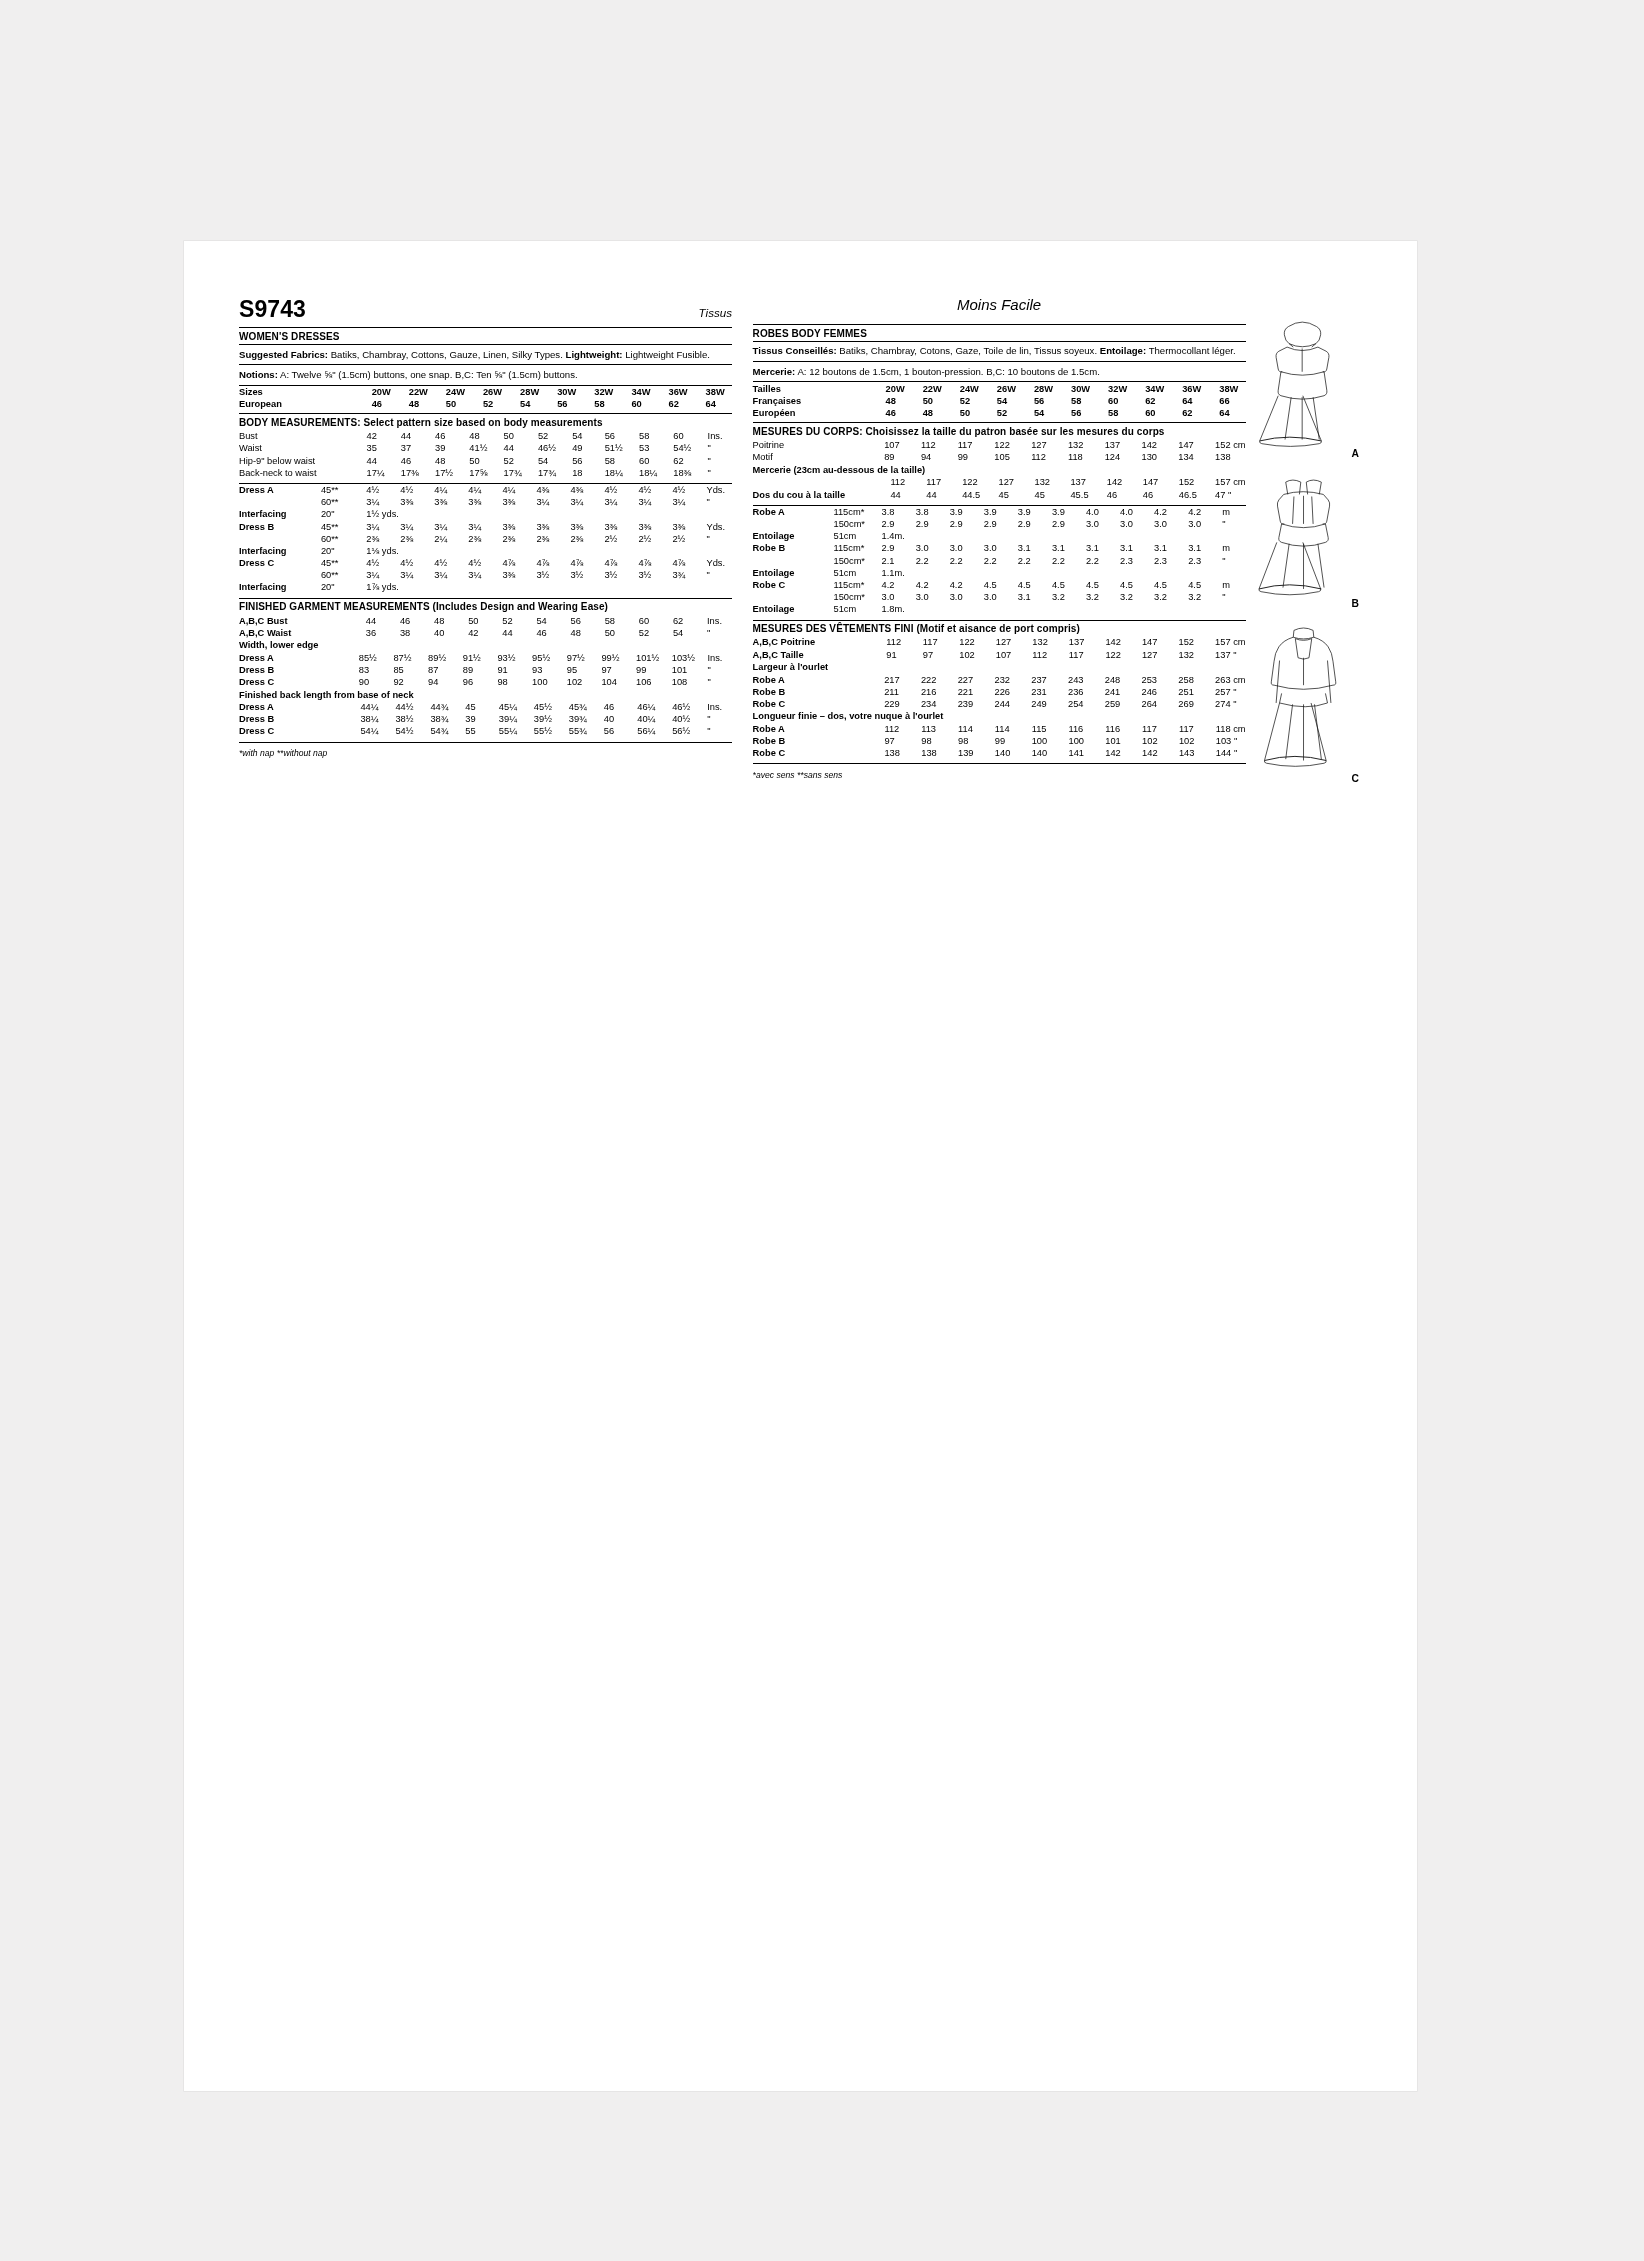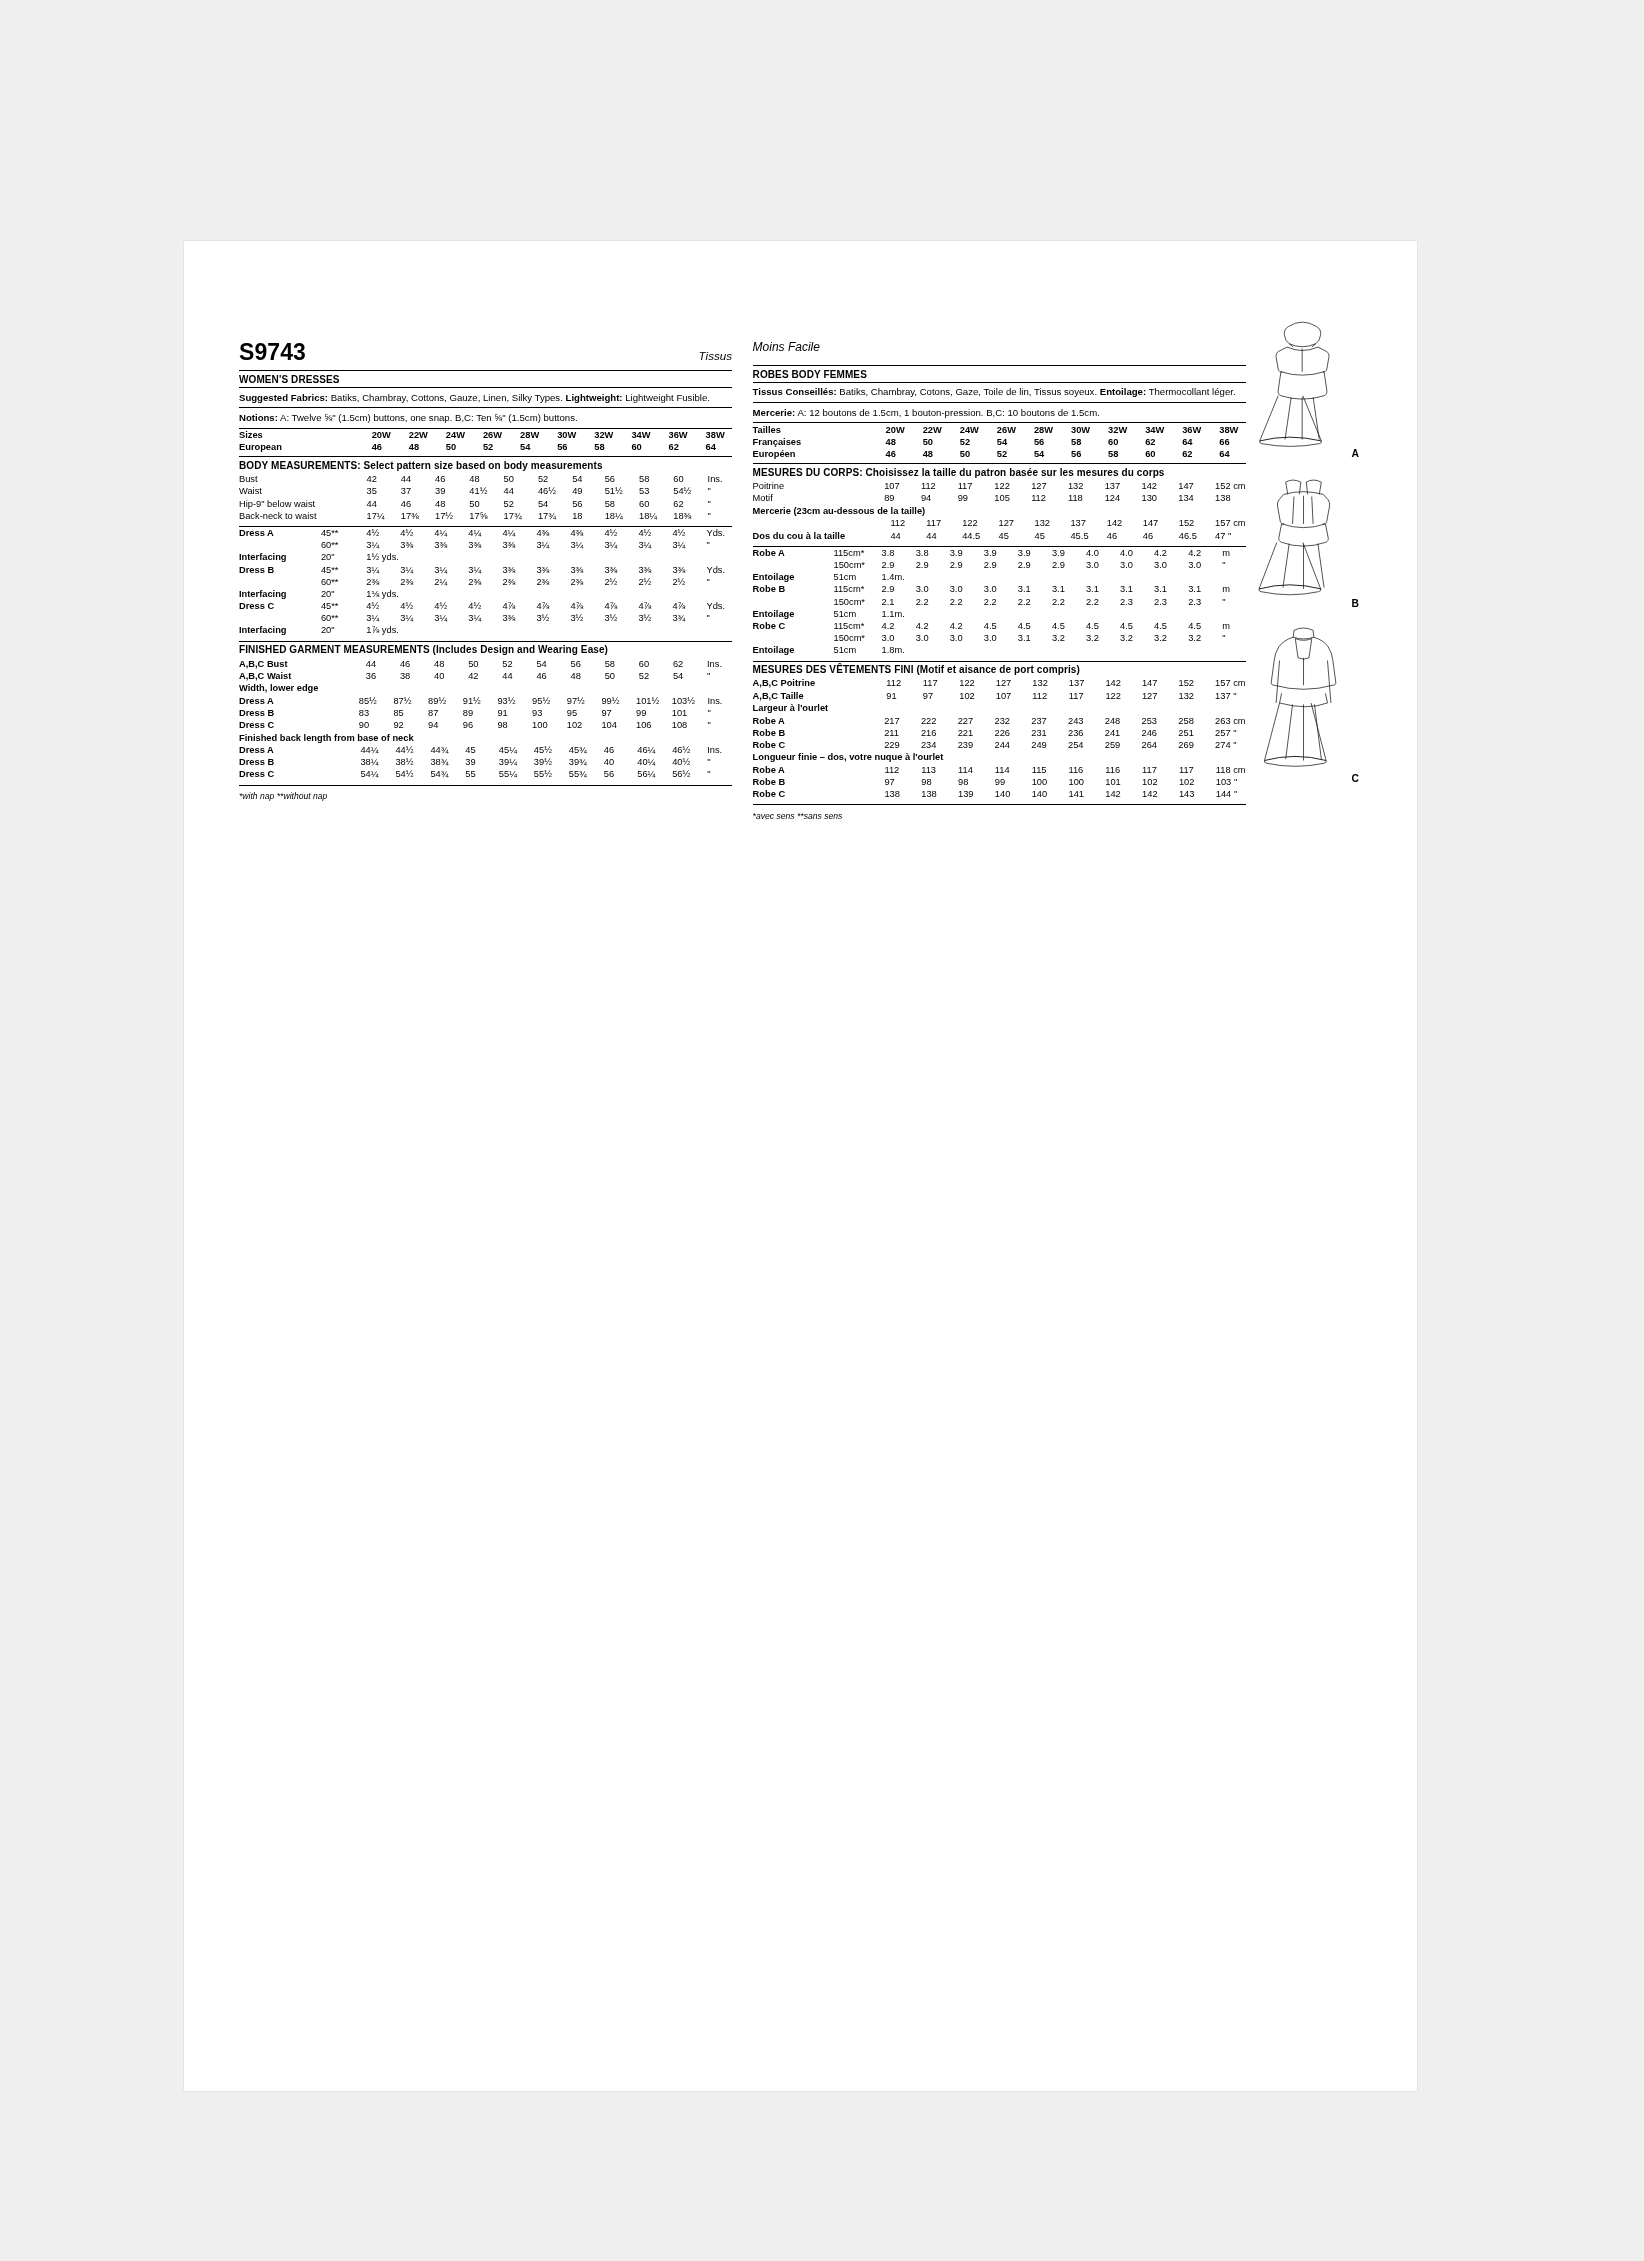--- a/index.html
+++ b/index.html
@@ -21,24 +21,24 @@
   #content{
     position:absolute;
     left:55px; top:55px;
     width:1124px;
   }
   .cols{display:flex;}
   .col-en{width:493px;}
   .col-fr{width:493px;margin-left:20.6px;}
   .col-ill{width:116px;}
   
-  .hdr{display:flex;align-items:baseline;margin-top:43px;}
+  .hdr{display:flex;align-items:baseline;}
   .code{font-size:23px;font-weight:bold;letter-spacing:0.1px;}
   .avg{font-size:11.6px;font-style:italic;margin-left:auto;}
-  .diff{font-size:12px;font-style:italic;text-align:left;margin-top:44px;}
+  .diff{font-size:15px;font-style:italic;text-align:center;}
   .ruleH{border-top:1.1px solid #000;margin-top:4.1px;}
   .sectiontitle{font-size:10px;font-weight:bold;letter-spacing:0.1px;padding:2.7px 0 2.1px 0;}
   .para{font-size:9.6px;line-height:1.38;padding:2.7px 0 3.4px 0;}
   .para b{font-weight:bold;}
   table{border-collapse:collapse;width:100%;font-size:9.3px;}
   td{padding:1.1px 0;vertical-align:bottom;white-space:nowrap;}
   .b{font-weight:bold;}
   .tbl-hdr td{font-weight:bold;}
   .note{font-size:8.6px;padding-top:5.5px;font-style:italic;}
   .c1{width:90px;}

